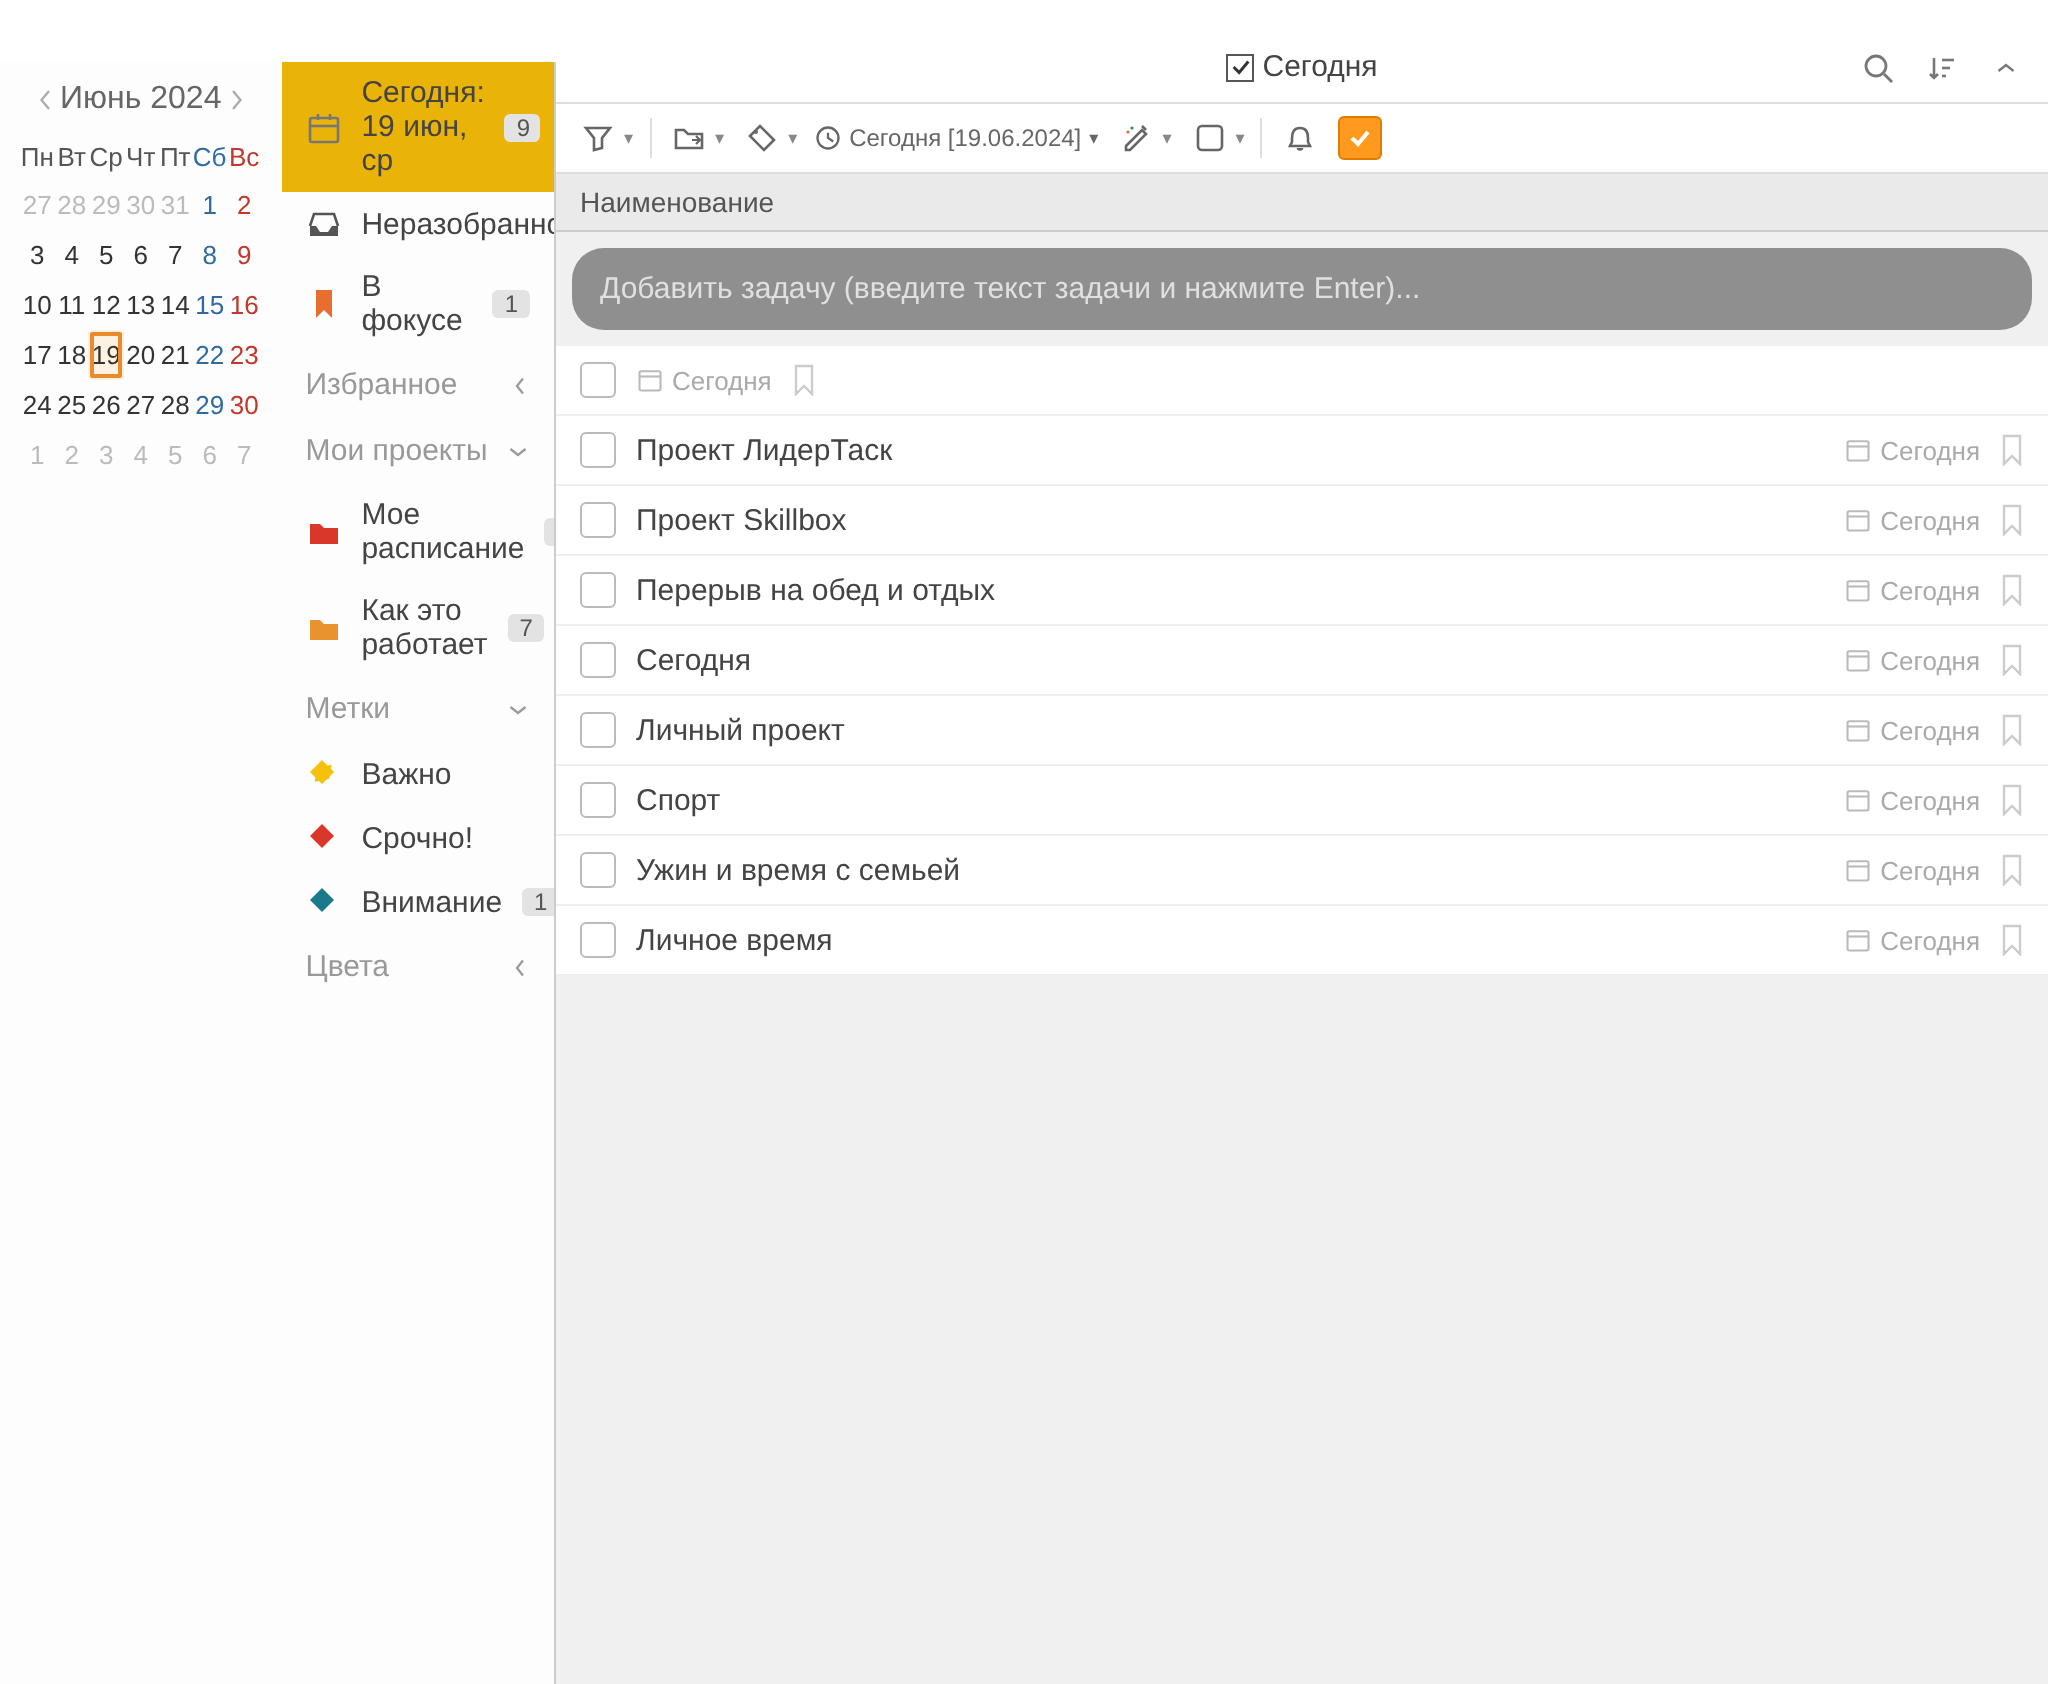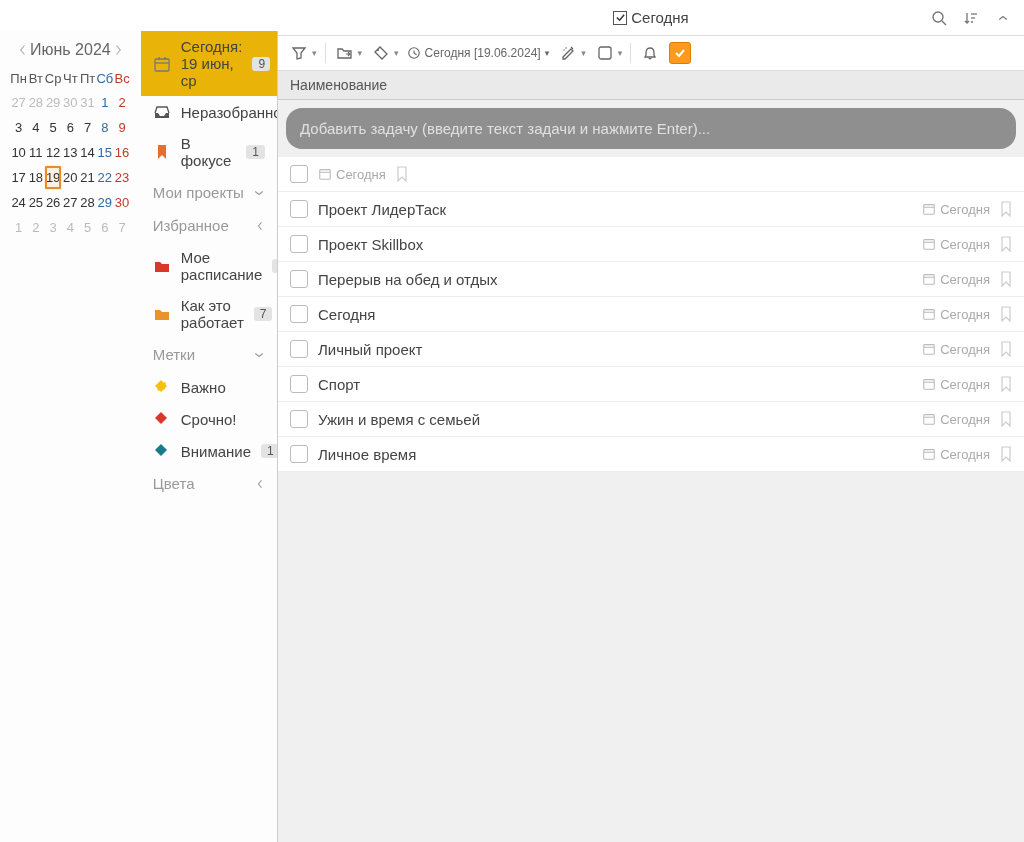--- a/index.html
+++ b/index.html
@@ -18,21 +18,21 @@
 .cal-day.sat { color: #2f6aa3; }
 .cal-day.sun { color: #c0392b; }
 .cal-day.today { outline: 2px solid #e98b2a; outline-offset: -3px; background: #fdf1e2; border-radius: 2px; }
 .nav-list { flex: 1; overflow-y: auto; }
 .nav-item { display: flex; align-items: center; padding: 7px 12px; gap: 10px; cursor: pointer; font-size: 15px; color: #444; }
 .nav-item .icon { width: 18px; height: 18px; display: inline-flex; align-items: center; justify-content: center; }
 .nav-item .label { flex: 1; }
 .nav-item .badge { background: #e3e3e3; border-radius: 3px; font-size: 12px; padding: 0 6px; color: #555; min-width: 18px; text-align: center; }
 .nav-item.selected { background: #eab308; }
 .nav-section { display: flex; align-items: center; justify-content: space-between; padding: 8px 12px; color: #999; font-size: 15px; cursor: pointer; }
-.main { flex: 1; display: flex; flex-direction: column; background: #f0f0f0; }
+.main { flex: 1; display: flex; flex-direction: column; background: #f0f0f0; margin-top: 16px; }
 .titlebar { display: flex; align-items: center; justify-content: center; position: relative; height: 36px; background: #fff; border-bottom: 1px solid #ddd; }
 .titlebar .title { display: flex; align-items: center; gap: 4px; font-size: 15px; color: #444; }
 .titlebar .tools { position: absolute; right: 10px; display: flex; gap: 10px; align-items: center; color: #777; }
 .toolbar { display: flex; align-items: center; gap: 8px; padding: 6px 10px; background: #fff; border-bottom: 1px solid #ddd; }
 .tool-btn { width: 22px; height: 22px; display: inline-flex; align-items: center; justify-content: center; color: #666; cursor: pointer; border-radius: 3px; }
 .tool-btn.active { background: #ff9a1f; color: #fff; border: 1px solid #e07c00; }
 .tool-sep { width: 1px; height: 20px; background: #ddd; }
 .tool-date { font-size: 12px; color: #666; display: flex; align-items: center; gap: 4px; cursor: pointer; }
 .column-header { background: #eaeaea; border-bottom: 1px solid #ccc; padding: 6px 12px; font-size: 14px; color: #555; }
 .add-task { margin: 8px; background: #8f8f8f; color: #e0e0e0; padding: 12px 14px; border-radius: 16px; font-size: 15px; }
@@ -146,33 +146,33 @@
       <span class="icon">
           <svg width="18" height="18" viewBox="0 0 18 18">
             <path d="M5 2 L13 2 L13 16 L9 12 L5 16 Z" fill="#e86d30"></path>
           </svg>
         </span>
       <span class="label">В фокусе</span>
       <span class="badge">1</span>
     </div>
 
     <div class="nav-section">
+      <span>Избранное</span>
+      <span>
+          <svg width="10" height="12" viewBox="0 0 10 16">
+            <path d="M7 3 L3 8 L7 13" stroke="#999" stroke-width="1.5" fill="none"></path>
+          </svg>
+        </span>
+    </div>
+
+    <div class="nav-section">
       <span>Мои проекты</span>
       <span>
           <svg width="12" height="10" viewBox="0 0 16 10">
             <path d="M3 3 L8 7 L13 3" stroke="#999" stroke-width="1.5" fill="none"></path>
-          </svg>
-        </span>
-    </div>
-
-    <div class="nav-section">
-      <span>Избранное</span>
-      <span>
-          <svg width="10" height="12" viewBox="0 0 10 16">
-            <path d="M7 3 L3 8 L7 13" stroke="#999" stroke-width="1.5" fill="none"></path>
           </svg>
         </span>
     </div>
     <div class="nav-item">
       <span class="icon">
           <svg width="18" height="18" viewBox="0 0 18 18">
             <path d="M2 5 L7 5 L9 7 L16 7 L16 15 L2 15 Z" fill="#d9372a"></path>
           </svg>
         </span>
       <span class="label">Мое расписание</span>

